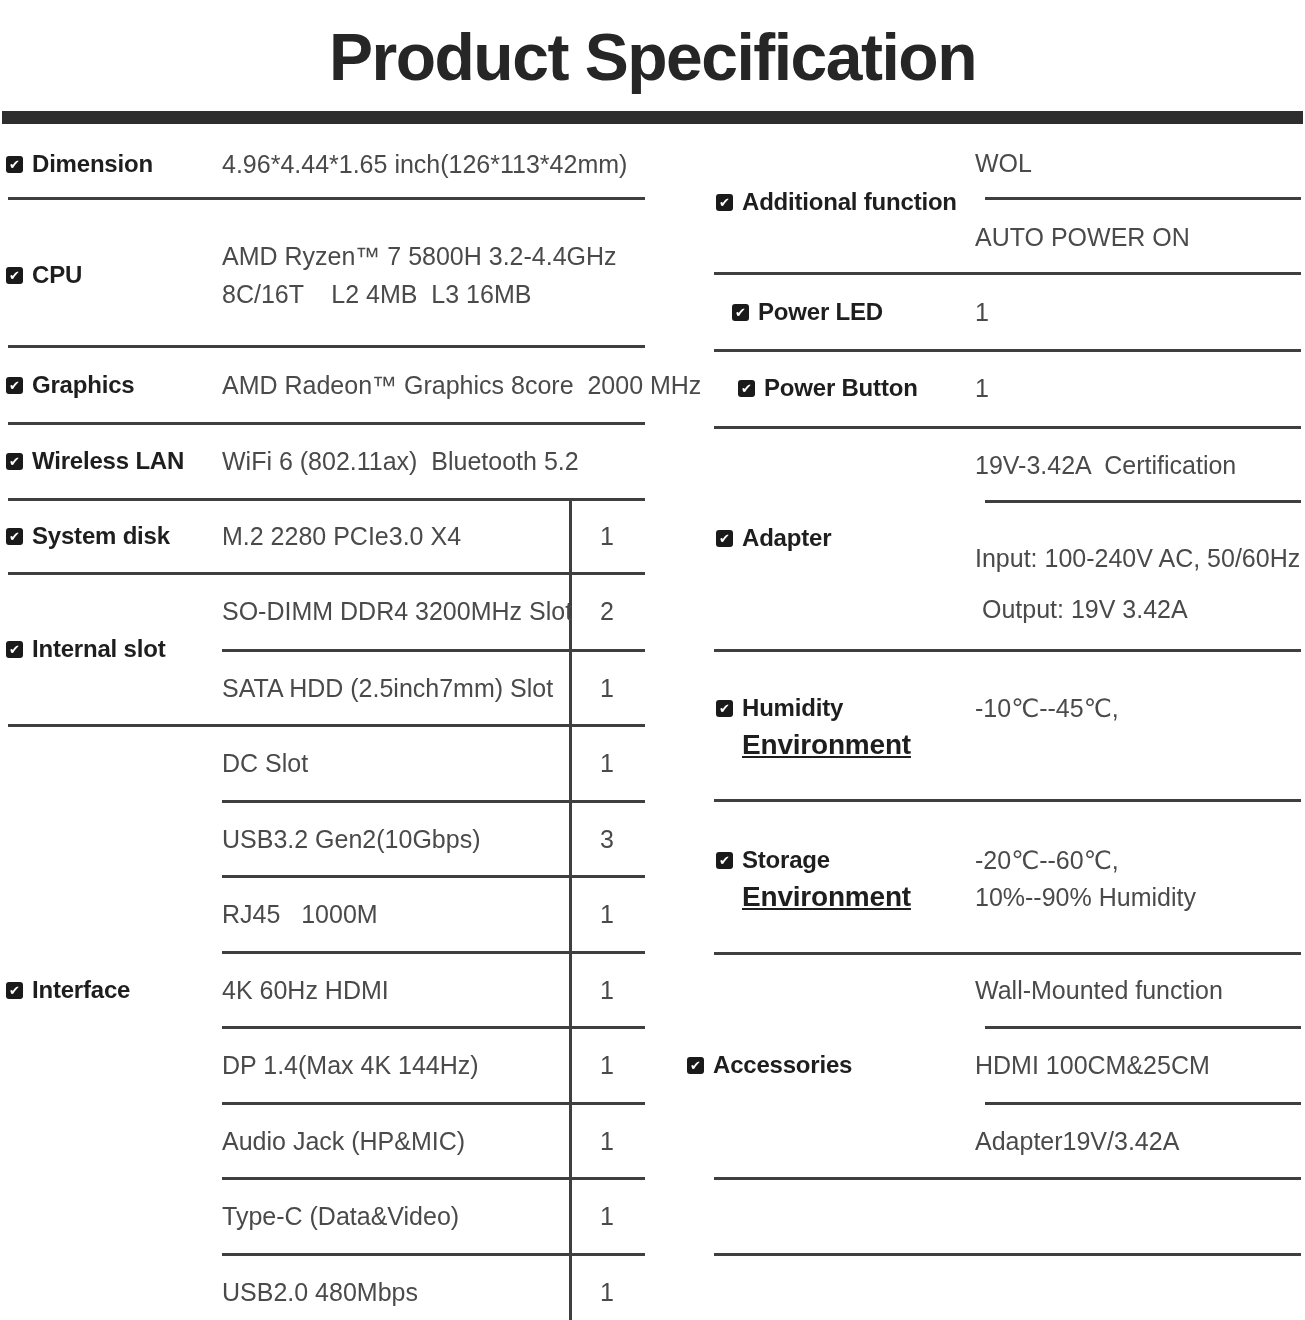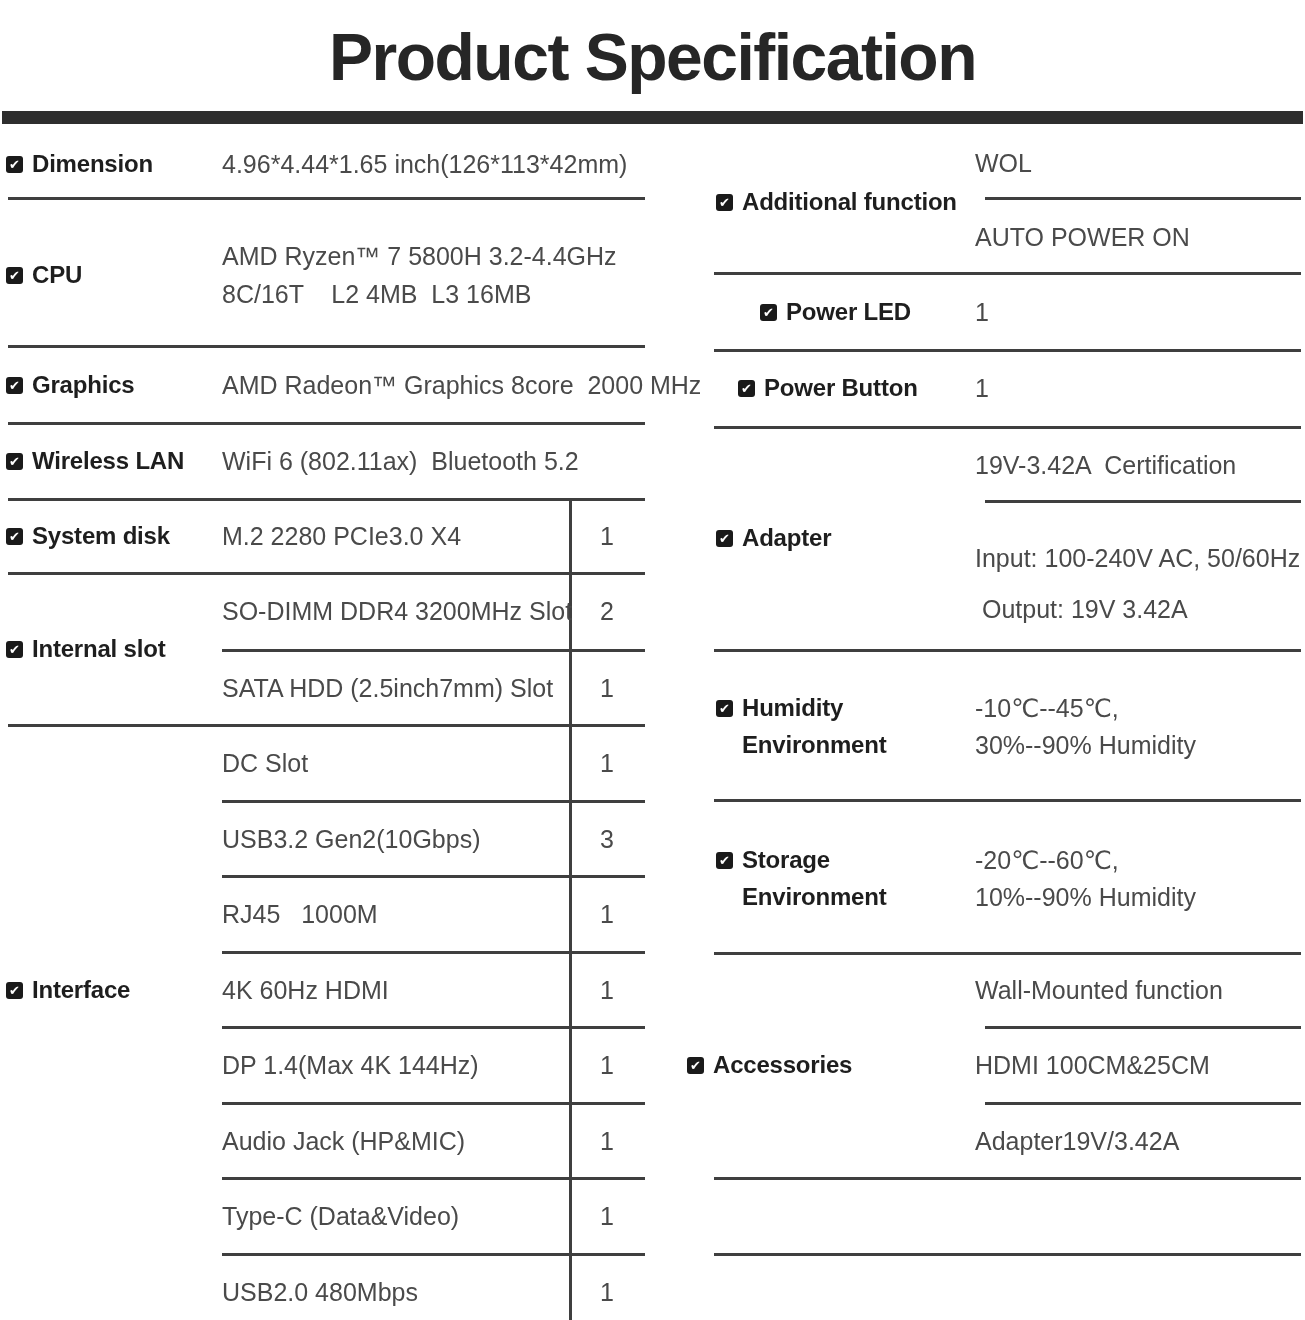--- a/index.html
+++ b/index.html
@@ -15,21 +15,21 @@
     font-size:66px;font-weight:800;letter-spacing:-1.5px;color:#262626;
   }
   .bar{position:absolute;left:2px;top:98px;width:1301px;height:13px;background:#2e2e2e;}
   .hline{position:absolute;height:3px;background:#3f3f3f;}
   .vline{position:absolute;width:3px;background:#3f3f3f;}
   .cell{
     position:absolute;height:36px;display:flex;align-items:center;
     white-space:pre;color:#4a4a4a;font-size:25px;
   }
   .label{color:#1e1e1e;font-weight:700;font-size:24px;letter-spacing:-0.2px;}
-  .label2{color:#1e1e1e;font-weight:700;font-size:24px;letter-spacing:-0.2px;}
+  .label2{color:#1e1e1e;font-weight:700;font-size:28px;letter-spacing:-0.2px;text-decoration:underline;}
   .qty{width:72px;justify-content:center;}
   .cb{
     width:17px;height:17px;background:#1a1a1a;border-radius:3px;
     display:flex;align-items:center;justify-content:center;
     margin-right:9px;flex:0 0 auto;
   }
   .cb::before{content:"\2714";color:#ffffff;font-size:13px;font-weight:700;line-height:1;}
 </style>
 </head>
 <body>
@@ -129,21 +129,21 @@
 
   <div class="hline" style="left:985px;top:184px;width:316px;"></div>
   <div class="hline" style="left:985px;top:487px;width:316px;"></div>
   <div class="hline" style="left:985px;top:1013px;width:316px;"></div>
   <div class="hline" style="left:985px;top:1089px;width:316px;"></div>
 
   <div class="cell" style="left:716px;top:171px;">
     <span class="cb"></span>
     <span class="label">Additional function</span>
   </div>
-  <div class="cell" style="left:744px;top:281px;padding-left:16px;">
+  <div class="cell" style="left:716px;top:281px;padding-left:16px;">
     <span class="cb"></span>
     <span class="label">Power LED</span>
   </div>
   <div class="cell" style="left:738px;top:357px;">
     <span class="cb"></span>
     <span class="label">Power Button</span>
   </div>
   <div class="cell" style="left:716px;top:507px;">
     <span class="cb"></span>
     <span class="label">Adapter</span>
@@ -168,20 +168,19 @@
   </div>
 
   <div class="cell" style="left:975px;top:132px;">WOL</div>
   <div class="cell" style="left:975px;top:206px;">AUTO POWER ON</div>
   <div class="cell" style="left:975px;top:281px;">1</div>
   <div class="cell" style="left:975px;top:357px;">1</div>
   <div class="cell" style="left:975px;top:434px;">19V-3.42A  Certification</div>
   <div class="cell" style="left:975px;top:527px;">Input: 100-240V AC, 50/60Hz ,</div>
   <div class="cell" style="left:975px;top:578px;"> Output: 19V 3.42A</div>
   <div class="cell" style="left:975px;top:677px;">-10℃--45℃,</div>
-  <div class="cell" style="left:975px;top:714px;">30%--90% Humidity</div>
   <div class="cell" style="left:975px;top:829px;">-20℃--60℃,</div>
   <div class="cell" style="left:975px;top:866px;">10%--90% Humidity</div>
   <div class="cell" style="left:975px;top:959px;">Wall-Mounted function</div>
   <div class="cell" style="left:975px;top:1034px;">HDMI 100CM&amp;25CM</div>
   <div class="cell" style="left:975px;top:1110px;">Adapter19V/3.42A</div>
 
 </div>
 
 </body></html>

